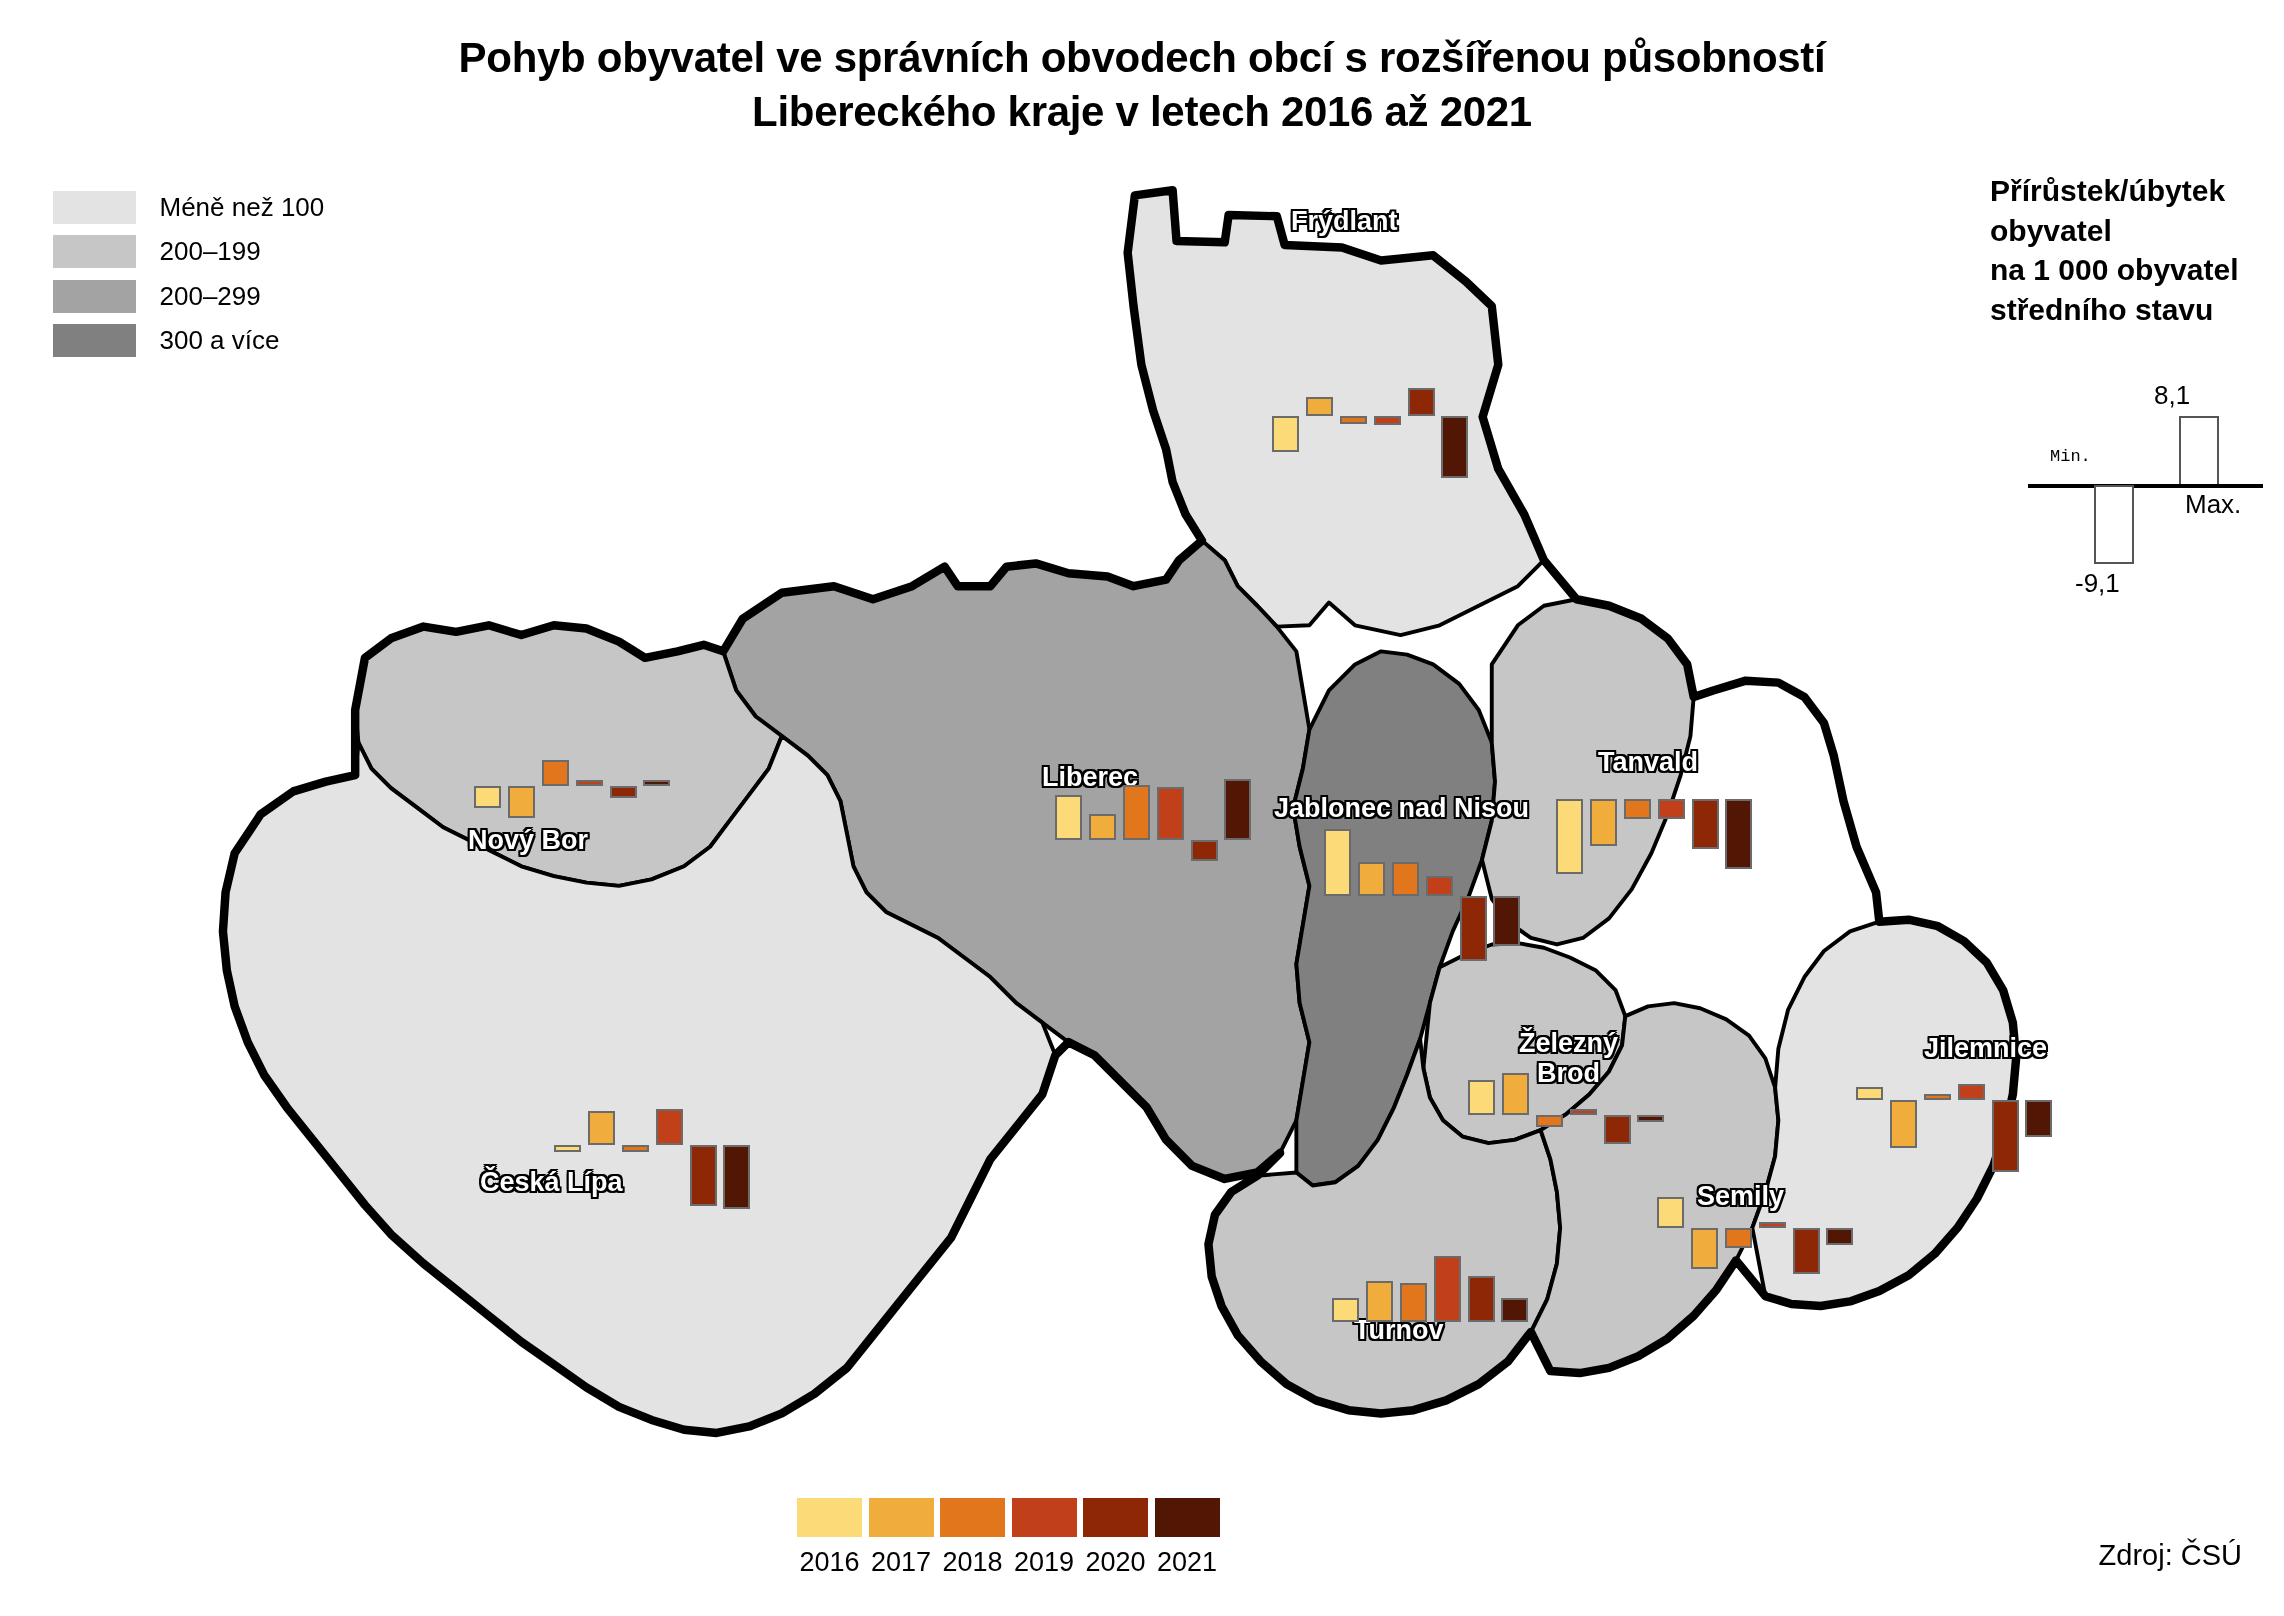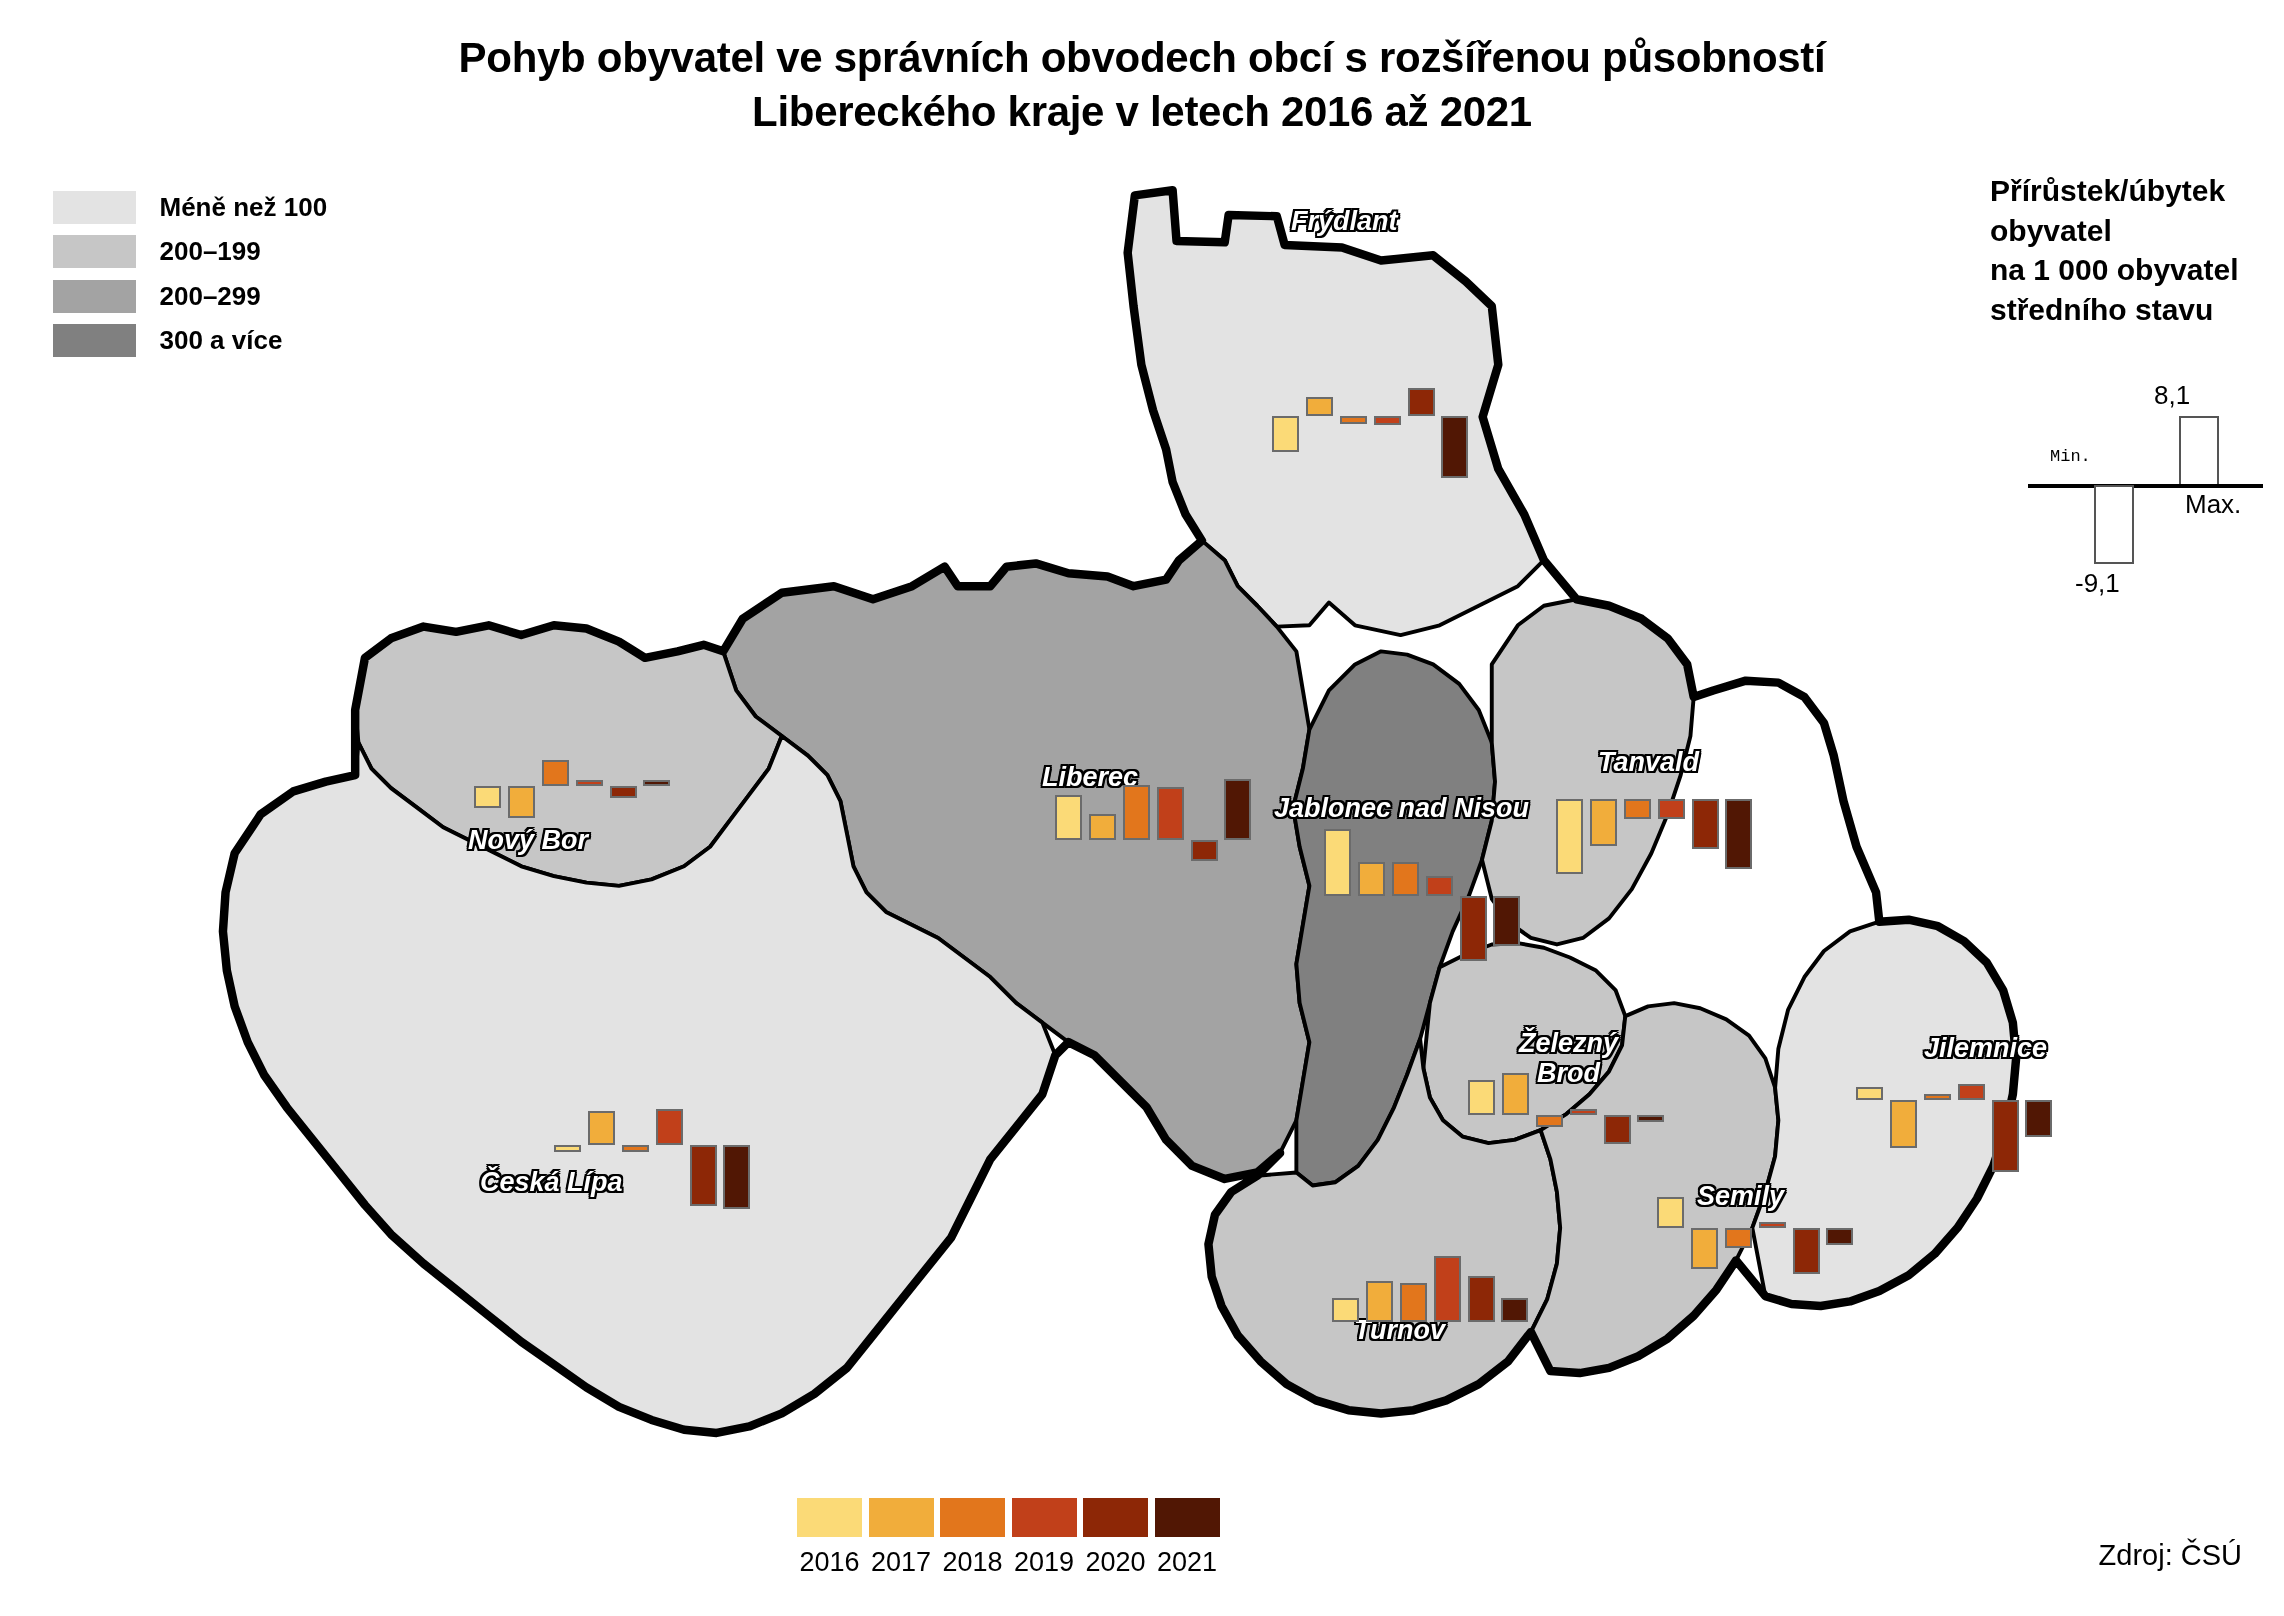--- a/index.html
+++ b/index.html
@@ -9,42 +9,42 @@
   #title{position:absolute;left:0;top:31px;width:2284px;text-align:center;
          font-size:42px;font-weight:bold;line-height:1.28;letter-spacing:-0.3px;}
   #title .l2{display:block;}
 
   #densityLegend{position:absolute;left:53px;top:171px;}
   #densityLegend .lg-head{font-size:26px;font-weight:bold;line-height:1.32;white-space:nowrap;}
   #densityLegend .lg-head sup{font-size:17px;vertical-align:super;}
   #densityLegend .rows{margin-top:17px;}
   #densityLegend .row{display:flex;align-items:center;height:38px;margin-bottom:6.5px;}
   #densityLegend .sw{width:83px;height:33px;flex:0 0 auto;}
-  #densityLegend .lb{margin-left:23.5px;font-size:26px;white-space:nowrap;font-weight:bold;}
+  #densityLegend .lb{margin-left:23.5px;font-size:26px;white-space:nowrap;}
 
   #scaleLegend{position:absolute;left:1990px;top:171px;width:287px;}
   #scaleLegend .sl-head{font-size:30px;font-weight:bold;line-height:1.32;}
   #scaleLegend .sl-box{position:relative;margin-top:27px;height:287px;}
   #scaleLegend .axis{position:absolute;left:38px;top:128px;width:235px;height:3.3px;background:#000;}
   #scaleLegend .barMax{position:absolute;left:189px;top:60px;width:40px;height:70px;
                        background:#fff;border:2px solid #555;box-sizing:border-box;}
   #scaleLegend .barMin{position:absolute;left:104px;top:129px;width:40px;height:79px;
                        background:#fff;border:2px solid #555;box-sizing:border-box;}
   #scaleLegend .tMax{position:absolute;left:164px;top:23.5px;font-size:26px;}
   #scaleLegend .tMin{position:absolute;left:85px;top:212px;font-size:26px;}
   #scaleLegend .lMin{position:absolute;left:60px;top:91px;font-size:17px;font-family:Liberation Mono, monospace;}
   #scaleLegend .lMax{position:absolute;left:195px;top:133px;font-size:26px;}
 
   #mapWrap{position:absolute;left:0;top:0;width:2284px;height:1616px;}
   #mapSvg{position:absolute;left:0;top:0;}
 
   .district-label{position:absolute;font-size:27px;font-weight:bold;color:#fff;
       white-space:nowrap;line-height:1.12;text-align:center;
       text-shadow:-2px -2px 0 #000,2px -2px 0 #000,-2px 2px 0 #000,2px 2px 0 #000,
-                  -2px 0 0 #000,2px 0 0 #000,0 -2px 0 #000,0 2px 0 #000;font-style:italic;}
+                  -2px 0 0 #000,2px 0 0 #000,0 -2px 0 #000,0 2px 0 #000;}
 
   .bargroup{position:absolute;}
   .bar{position:absolute;border:2px solid #6b6b6b;box-sizing:border-box;}
 
   #yearLegend{position:absolute;left:797px;top:1498px;}
   #yearLegend .yrow{display:flex;}
   #yearLegend .yitem{width:65px;margin-right:6.5px;}
   #yearLegend .ysw{width:65px;height:39px;}
   #yearLegend .ylb{margin-top:10.4px;font-size:27px;text-align:center;width:65px;}
 

